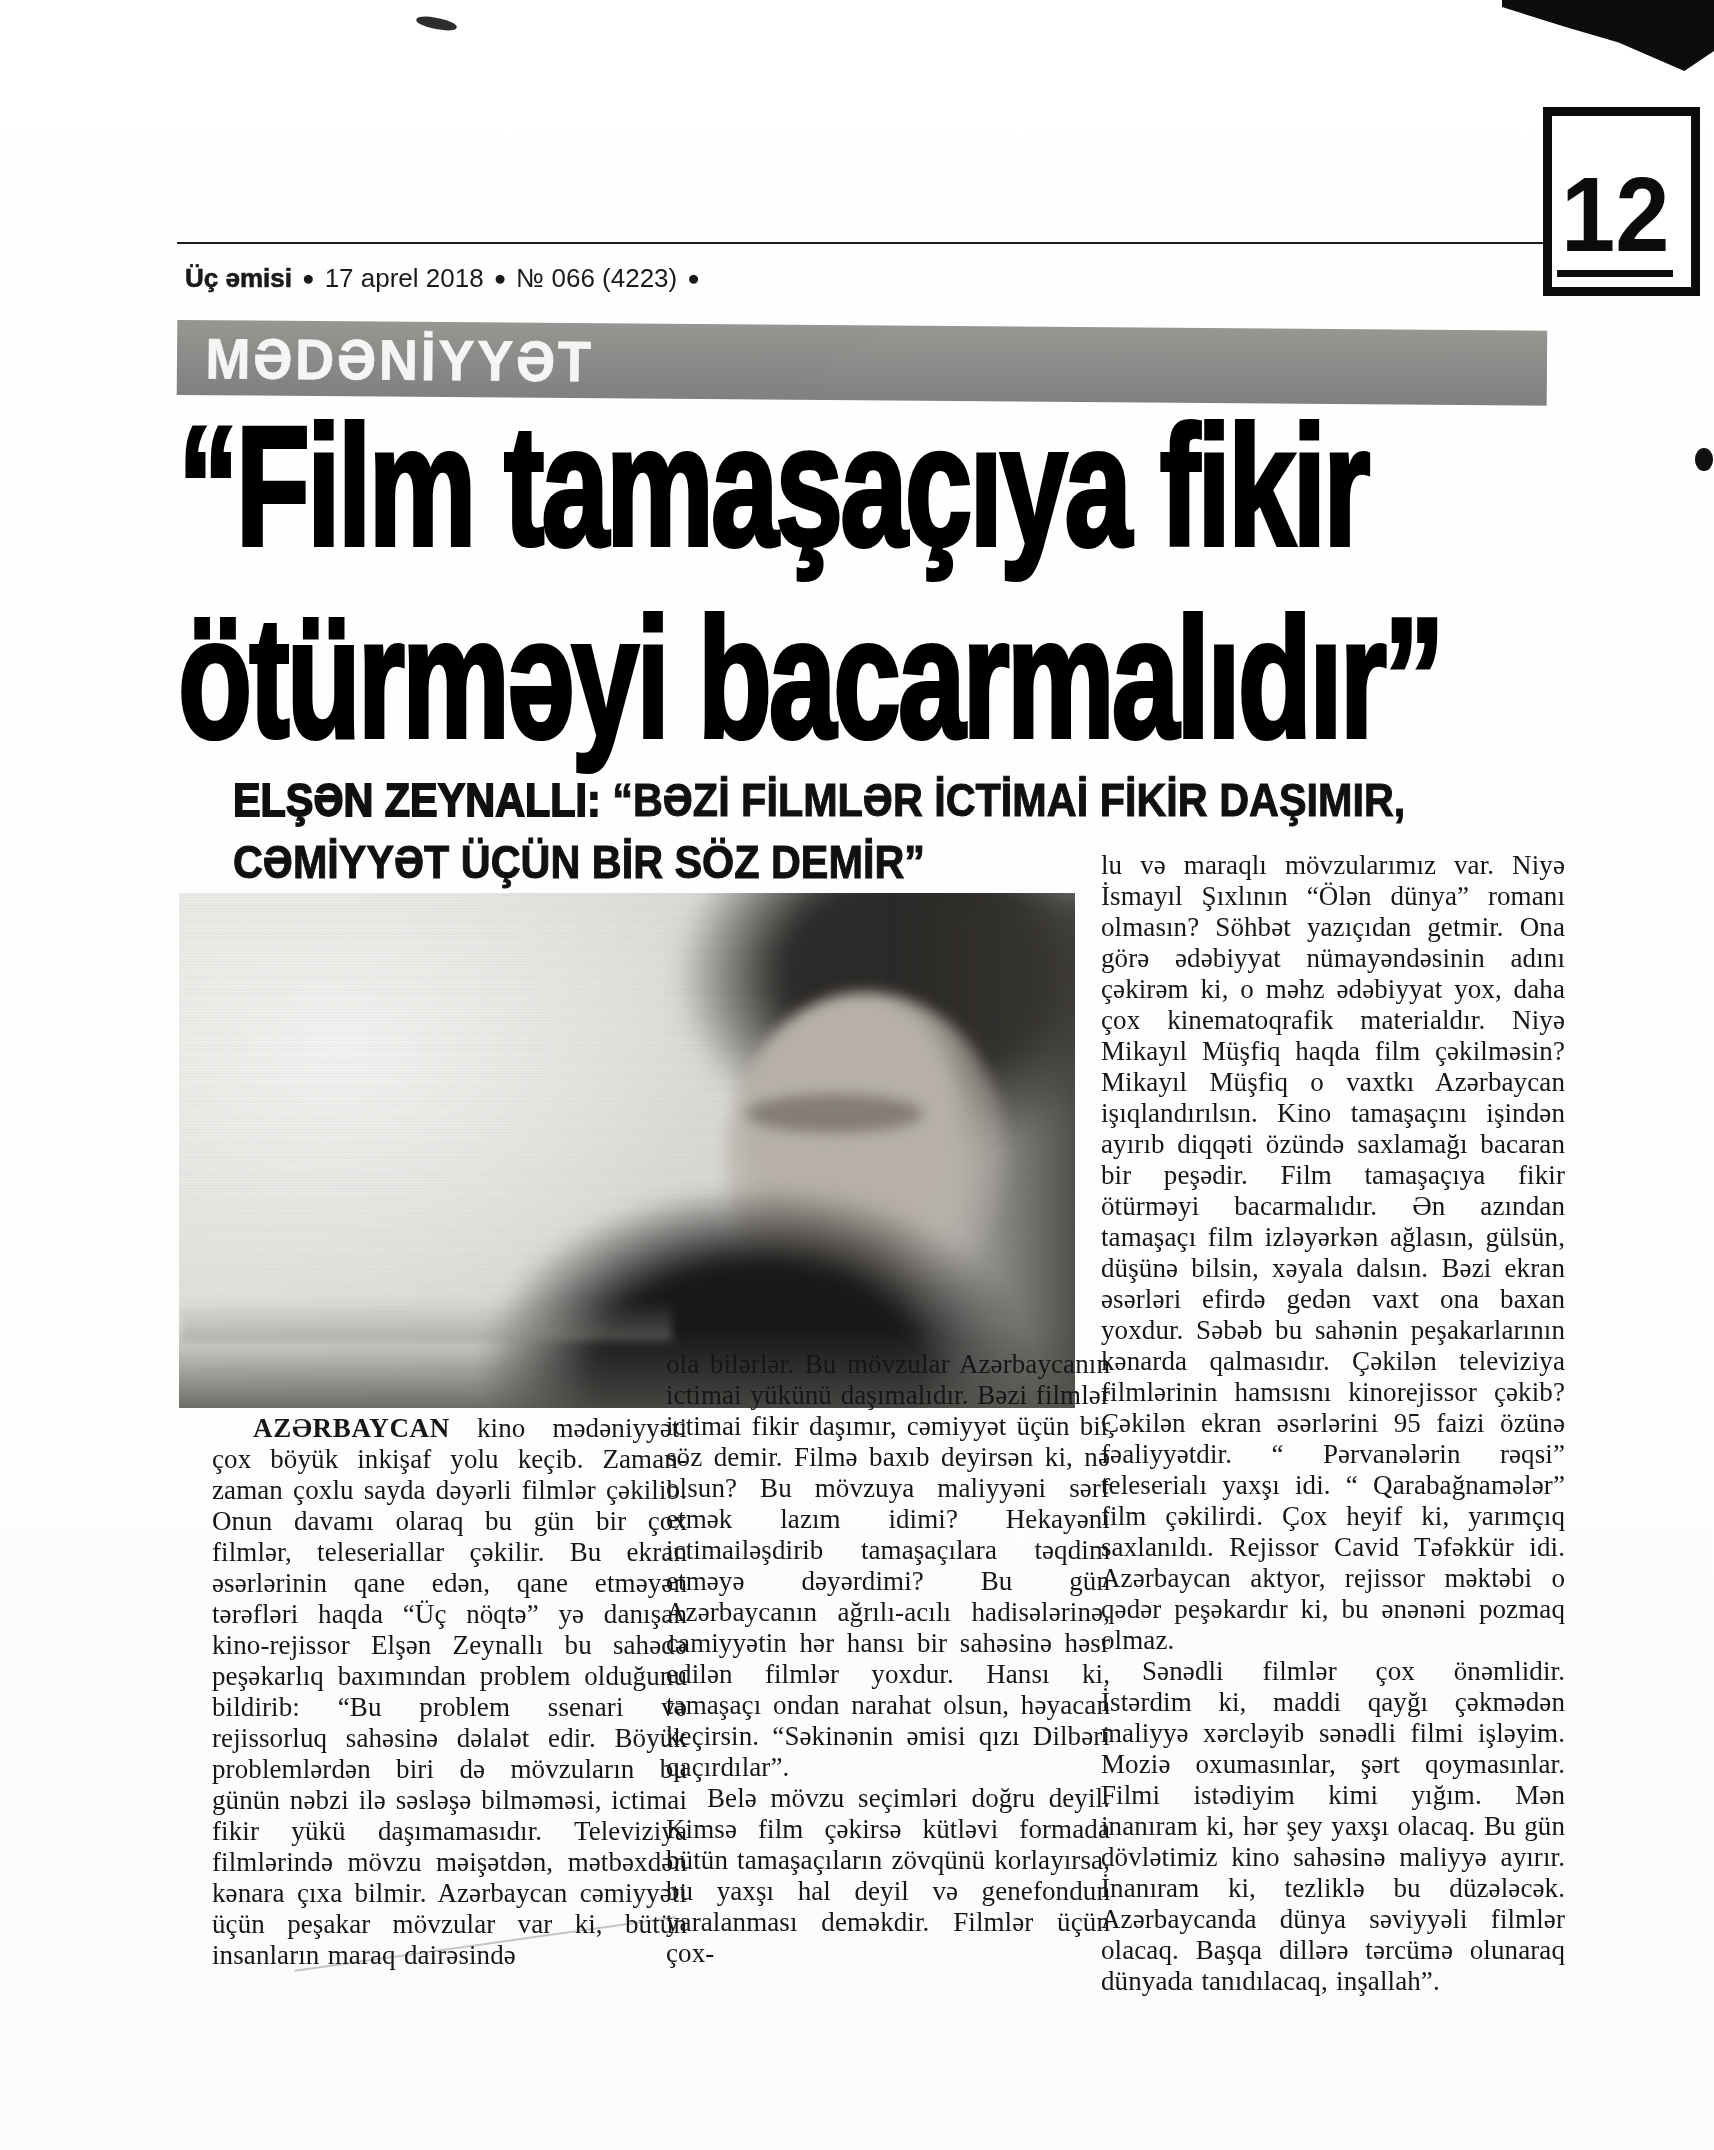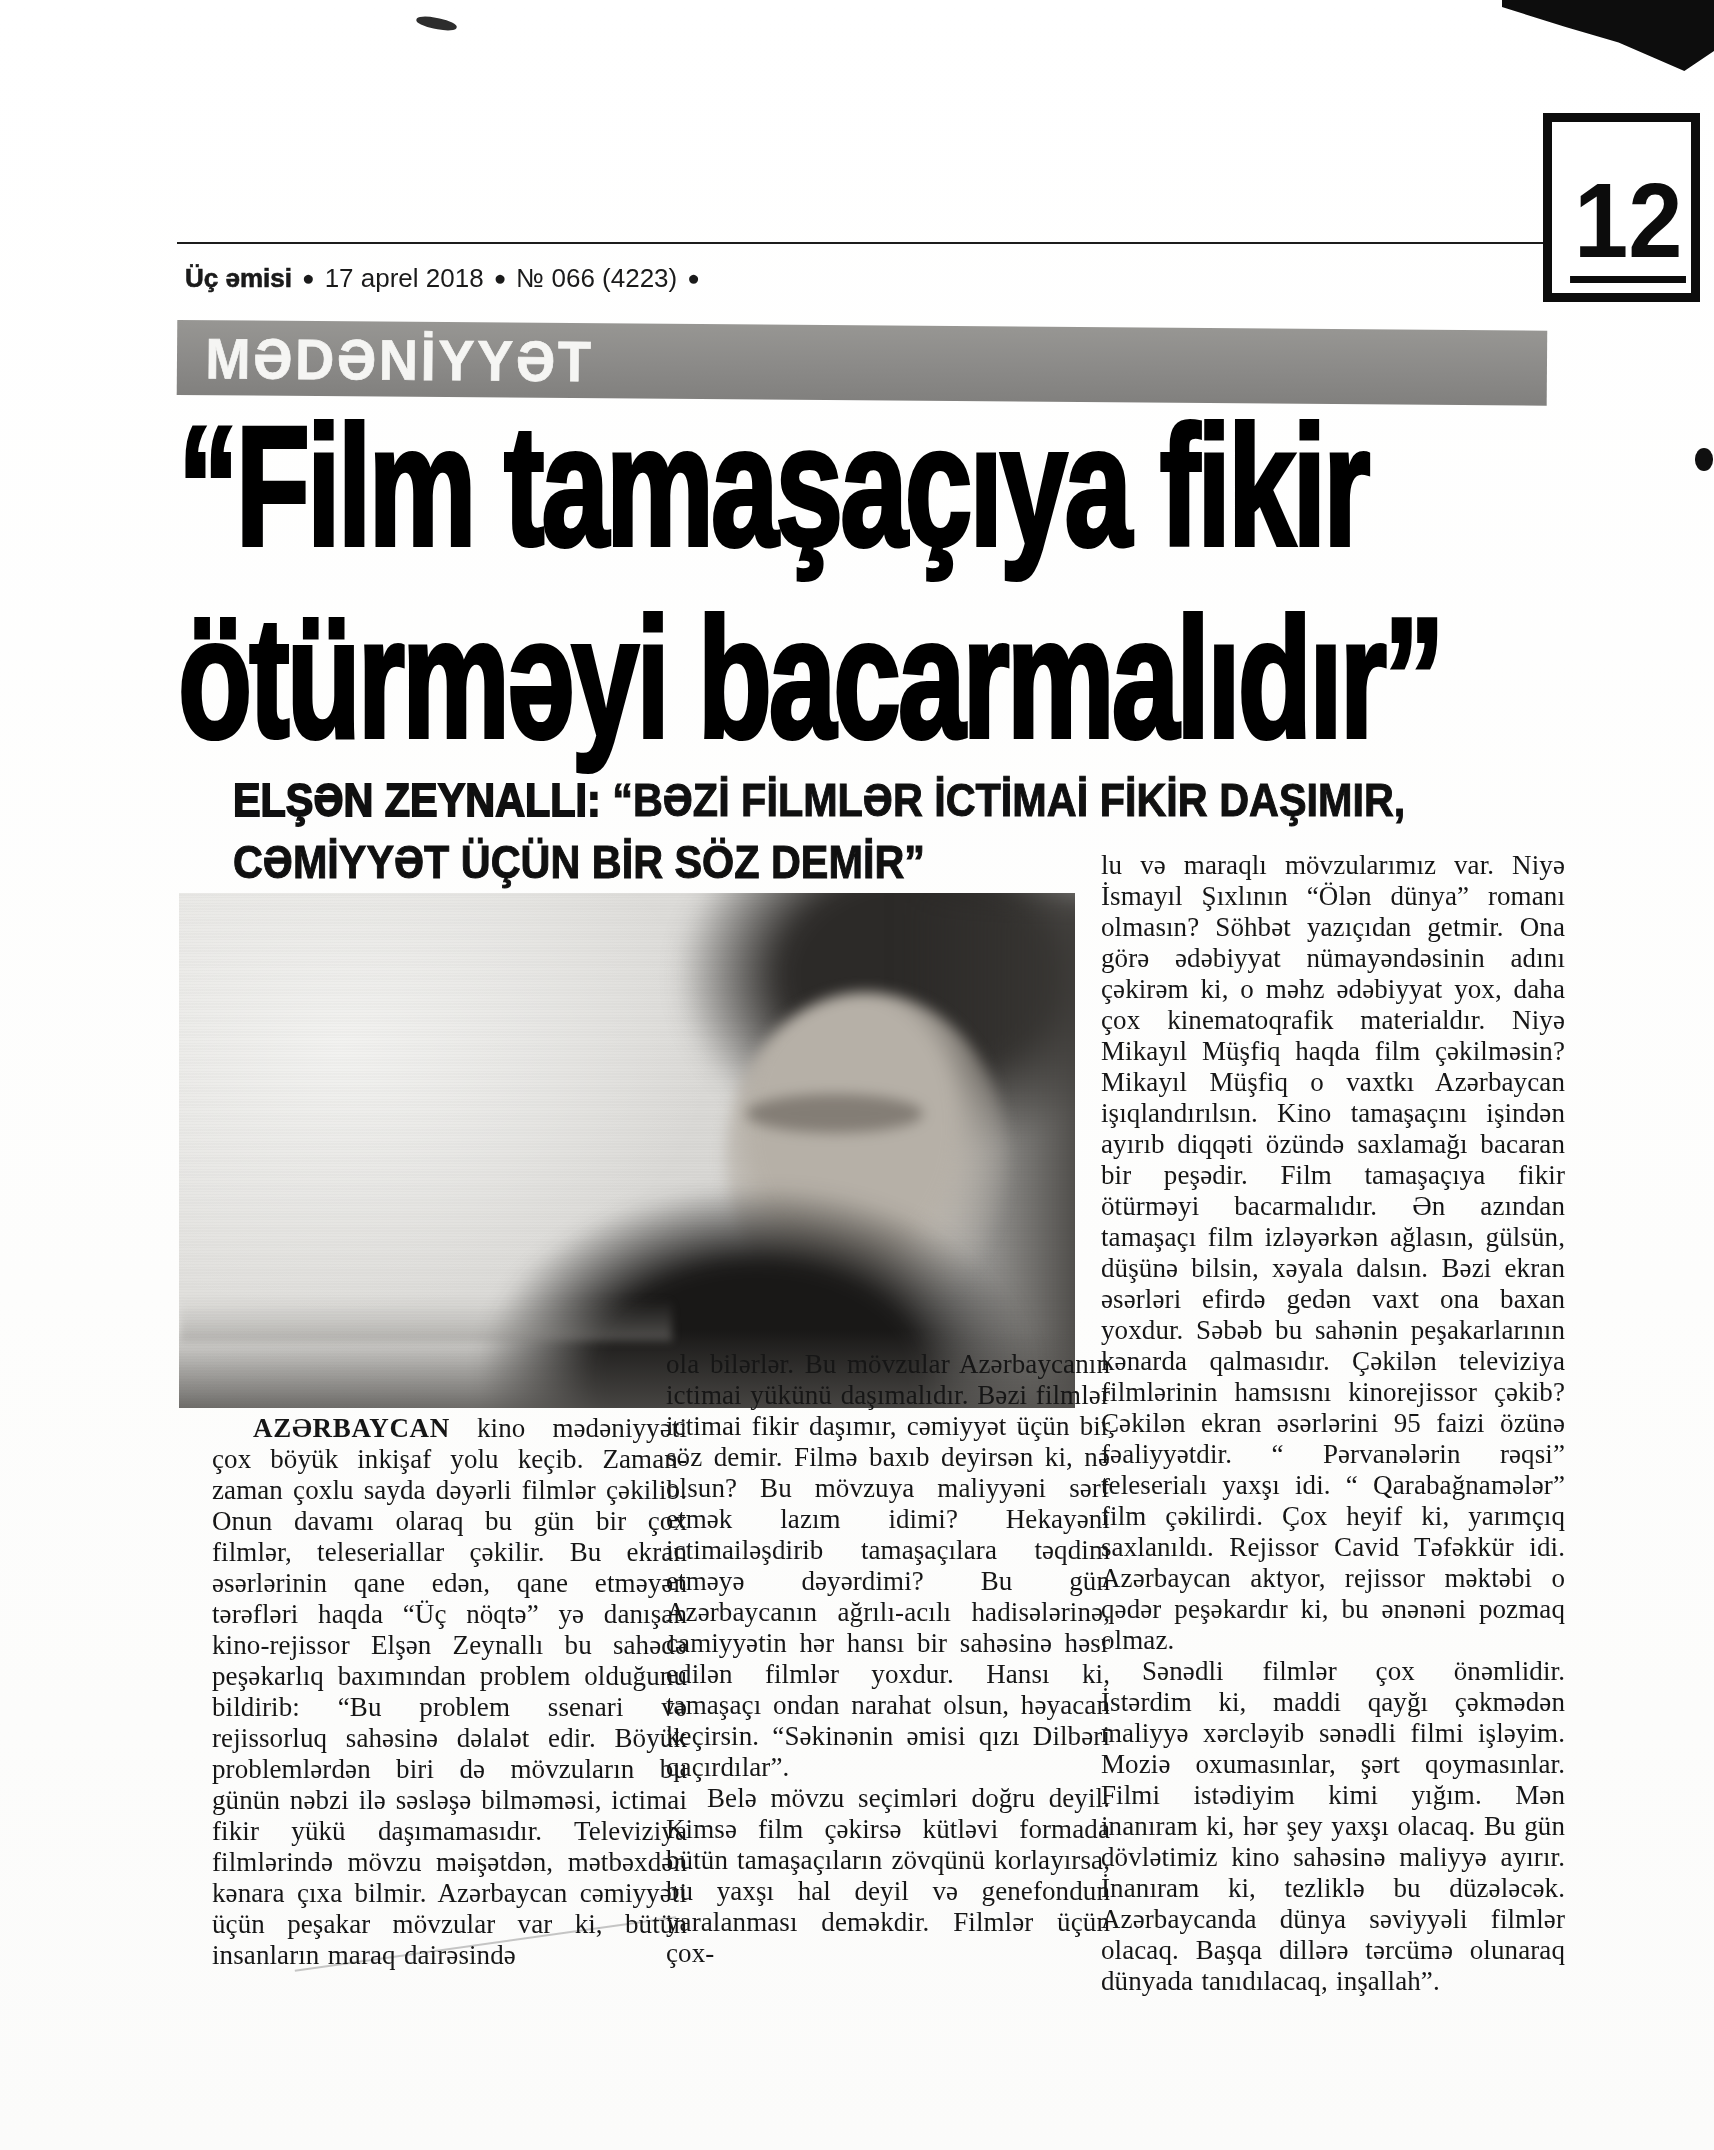--- a/index.html
+++ b/index.html
@@ -36,23 +36,23 @@
   .rule { position: absolute; left: 177px; top: 242px; width: 1368px; height: 2.1px; background: #1c1c1c; }
   .masthead {
     position: absolute; left: 185px; top: 263px; font-family: "Liberation Sans", sans-serif;
     font-size: 26px; color: #1a1a1a; white-space: nowrap;
   }
   .masthead .brand { font-weight: bold; -webkit-text-stroke: 0.6px #1a1a1a; }
   .masthead .sep { font-size: 21px; vertical-align: 2.1px; padding: 0 10px; }
 
   
   .pagebox {
-    position: absolute; left: 1543px; top: 113px; width: 139px; height: 171px;
+    position: absolute; left: 1543px; top: 107px; width: 139px; height: 171px;
     border: 9.2px solid #0c0c0c; background: #fff;
-    display: flex; align-items: flex-end; justify-content: flex-end;
+    display: flex; align-items: flex-end; justify-content: flex-start;
   }
   .pagebox .num {
     font-family: "Liberation Sans", sans-serif; font-weight: bold;
     font-size: 106px; line-height: 1; color: #0c0c0c;
     border-bottom: 7.8px solid #0c0c0c; padding: 0 4.2px 2.8px 4.2px; margin-bottom: 10px;
     transform: scaleX(.92);
   }
 
   
   .banner {

